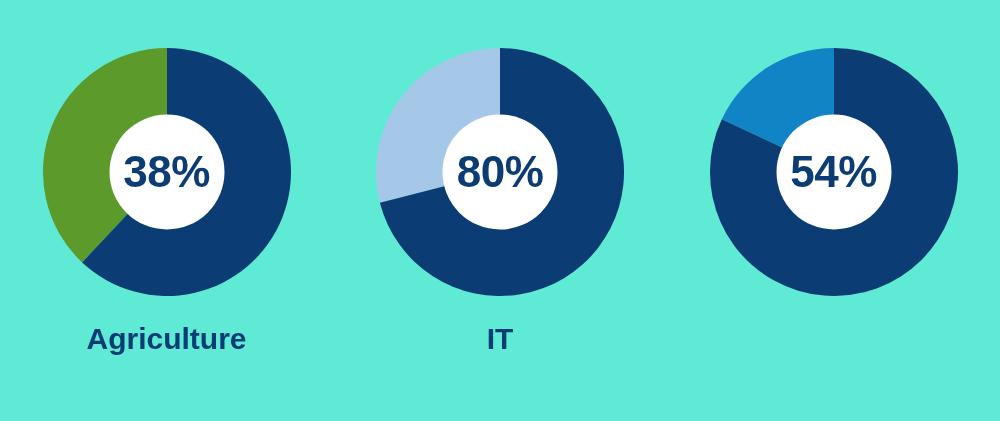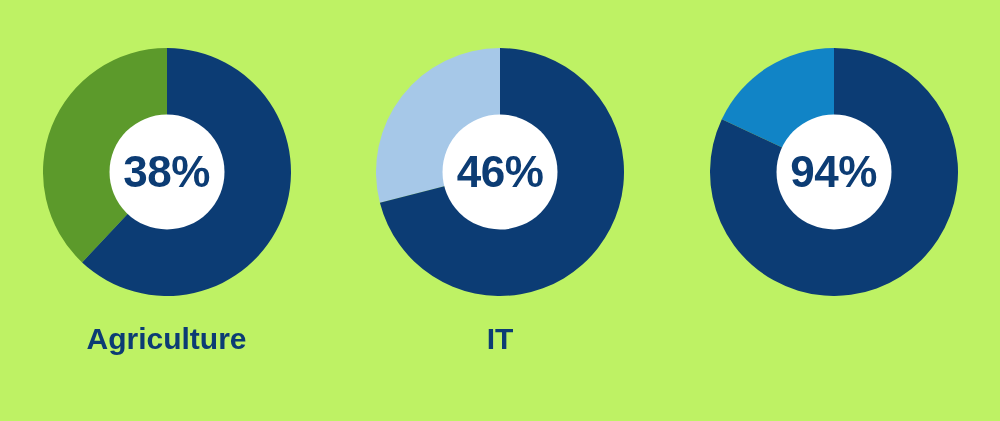--- a/index.html
+++ b/index.html
@@ -11,21 +11,21 @@
   body {
     width: 1000px;
     height: 421px;
     font-family: "Liberation Sans", sans-serif;
     overflow: hidden;
   }
   .canvas {
     position: relative;
     width: 1000px;
     height: 421px;
-    background: #bef264;
+    background: #5eead4;
   }
   .chart-row {
     position: absolute;
     left: 0;
     top: 0;
     width: 1000px;
     height: 421px;
     display: flex;
     flex-direction: row;
     align-items: flex-start;
@@ -99,32 +99,32 @@
 
     <div class="chart-cell">
       <div class="donut-wrap">
         <svg class="donut-svg" viewBox="0 0 248 248">
           <g>
               <path d="M 124 124 L 3.8956880200497466 154.837546008442 A 124 124 0 0 1 123.99999999999997 0 Z" fill="#a6c8e8"></path>
               <path d="M 124 124 L 124.00000000000001 0 A 124 124 0 1 1 3.8956880200497466 154.837546008442 Z" fill="#0c3c74"></path>
             </g>
           <circle cx="124" cy="124" r="57.5" fill="#ffffff"></circle>
         </svg>
-        <div class="donut-center-label">46%</div>
+        <div class="donut-center-label">80%</div>
       </div>
       <div class="chart-caption">IT</div>
     </div>
 
     <div class="chart-cell">
       <div class="donut-wrap">
         <svg class="donut-svg" viewBox="0 0 248 248">
           <g>
               <path d="M 124 124 L 11.801445494213553 71.20336784593104 A 124 124 0 0 1 123.99999999999997 0 Z" fill="#1184c6"></path>
               <path d="M 124 124 L 124.00000000000001 0 A 124 124 0 1 1 11.801445494213553 71.20336784593104 Z" fill="#0c3c74"></path>
             </g>
           <circle cx="124" cy="124" r="57.5" fill="#ffffff"></circle>
         </svg>
-        <div class="donut-center-label">94%</div>
+        <div class="donut-center-label">54%</div>
       </div>
     </div>
 
   </div>
 </div>
 
 </body></html>

